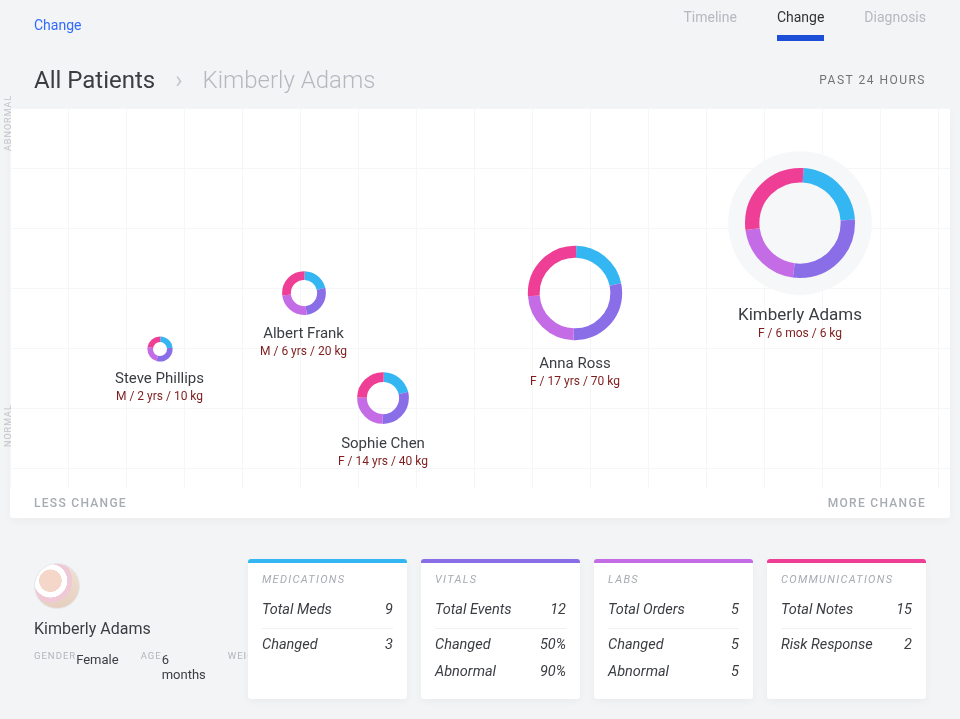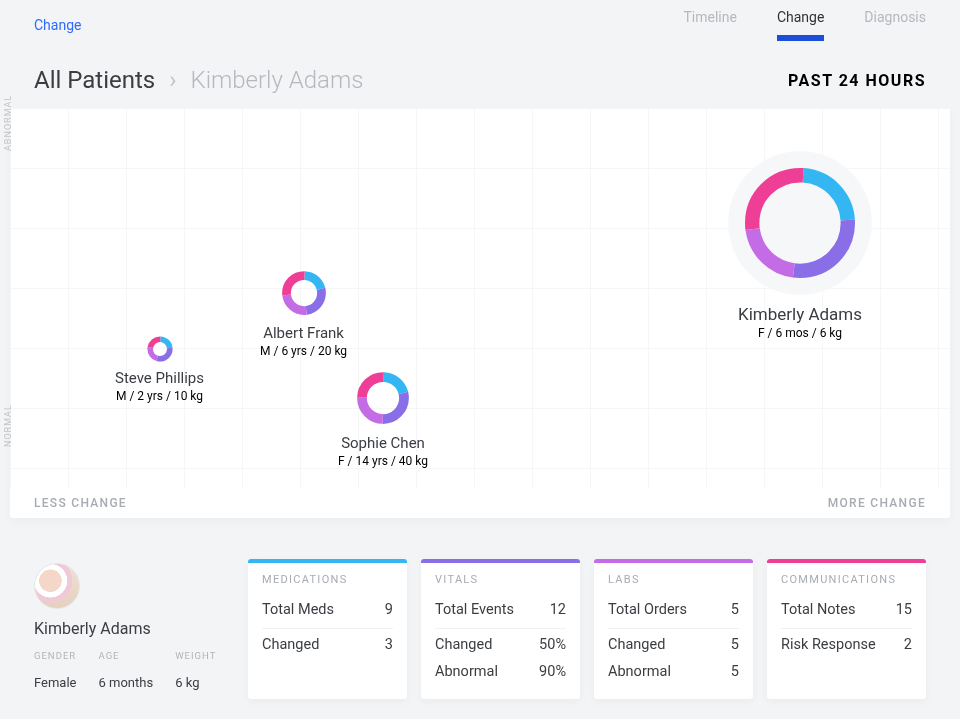--- a/index.html
+++ b/index.html
@@ -25,25 +25,25 @@
   .tabs { display: flex; gap: 40px; }
   .tab { font-size: 14px; color: #b5b9bf; padding-bottom: 10px; cursor: pointer; }
   .tab.active { color: #333; border-bottom: 6px solid #1d4ed8; }
   
   .crumb-row {
     display: flex;
     justify-content: space-between;
     align-items: center;
     padding: 16px 34px 14px 34px;
   }
-  .crumbs { display: flex; align-items: flex-end; gap: 14px; font-size: 24px; }
+  .crumbs { display: flex; align-items: flex-end; gap: 20px; font-size: 24px; }
   .crumb-main { color: #3a3d42; font-weight: 400; }
   .crumb-sep { color: #c2c5cb; }
   .crumb-sub { color: #b5b9bf; font-weight: 300; }
-  .time-label { color: #000000; font-size: 16px; letter-spacing: 1.5px; font-weight: 700; }
+  .time-label { color: #737373; font-size: 12px; letter-spacing: 1.5px; font-weight: 400; }
   
   .board-wrap {
     position: relative;
     margin: 0 10px;
     background: #fff;
     border-radius: 3px;
     height: 410px;
     box-shadow: 0 4px 10px rgba(0,0,0,0.03);
   }
   .y-axis {
@@ -86,21 +86,21 @@
   }
   .node {
     position: absolute;
     display: flex;
     flex-direction: column;
     align-items: center;
     cursor: pointer;
   }
   .node .donut { display: block; }
   .node-name { font-size: 15px; color: #3a3d42; margin-top: 6px; }
-  .node-info { font-size: 12px; color: #000000; margin-top: 2px; }
+  .node-info { font-size: 12px; color: #7f1d1d; margin-top: 2px; }
   .halo { fill: #f6f7f9; }
   
   .detail {
     position: absolute;
     left: 0; right: 0; bottom: 0;
     padding: 16px 34px 20px 34px;
     display: flex;
     gap: 14px;
     align-items: flex-start;
   }
@@ -110,33 +110,33 @@
   }
   .avatar {
     width: 46px; height: 46px; border-radius: 50%;
     background: radial-gradient(circle at 35% 38%, #f4d7c8 0%, #f4d7c8 28%, #fff 29%, #fff 42%, #f0c9d6 43%, #f0c9d6 55%, transparent 56%),
                 linear-gradient(#f0e2d5,#e6cfbf);
     background-color: #efe3d9;
     border: 1px solid #e6e8eb;
   }
   .patient-name { font-size: 16px; color: #3a3d42; margin-top: 10px; }
   .attr-row { display: flex; gap: 22px; margin-top: 12px; }
-  .attr { display: flex; flex-direction: column; }
+  .attr { display: flex; flex-direction: row; }
   .attr-label { font-size: 9.5px; color: #b0b4ba; letter-spacing: 1px; }
-  .attr-val { font-size: 13px; color: #3a3d42; margin-top: 14px; }
+  .attr-val { font-size: 13px; color: #3a3d42; margin-top: 2px; }
   .stat-card {
     flex: 1;
     background: #fff;
     border-radius: 3px;
     box-shadow: 0 3px 8px rgba(0,0,0,0.04);
     min-height: 140px;
     overflow: hidden;
   }
   .stat-bar { height: 4px; width: 100%; }
-  .stat-body { padding: 10px 14px 4px 14px; }
+  .stat-body { padding: 10px 14px 4px 14px; font-style: italic; }
   .stat-title { font-size: 11px; color: #a7abb2; letter-spacing: 1.3px; margin-bottom: 10px; }
   .stat-row {
     display: flex;
     justify-content: space-between;
     font-size: 14.5px;
     color: #3a3d42;
     padding: 5px 0;
   }
   .stat-row.top { border-bottom: 1px solid #f0f1f3; padding-bottom: 10px; margin-bottom: 2px; }
 </style>
@@ -200,20 +200,30 @@
     <svg class="donut" width="60" height="60" viewBox="0 0 40 40">
       <circle cx="20" cy="20" r="14" fill="none" stroke="#33b6f2" stroke-width="6.5" stroke-dasharray="18 70" stroke-dashoffset="22"></circle>
       <circle cx="20" cy="20" r="14" fill="none" stroke="#8a6ee8" stroke-width="6.5" stroke-dasharray="26 62" stroke-dashoffset="4"></circle>
       <circle cx="20" cy="20" r="14" fill="none" stroke="#c36ce6" stroke-width="6.5" stroke-dasharray="22 66" stroke-dashoffset="-22"></circle>
       <circle cx="20" cy="20" r="14" fill="none" stroke="#ef3e95" stroke-width="6.5" stroke-dasharray="22 66" stroke-dashoffset="-44"></circle>
     </svg>
     <div class="node-name">Sophie Chen</div>
     <div class="node-info">F / 14 yrs / 40 kg</div>
   </div>
 
+  <div class="node" style="left:510px; top:130px;">
+    <svg class="donut" width="110" height="110" viewBox="0 0 40 40">
+      <circle cx="20" cy="20" r="15" fill="none" stroke="#33b6f2" stroke-width="4.3" stroke-dasharray="20 75" stroke-dashoffset="24"></circle>
+      <circle cx="20" cy="20" r="15" fill="none" stroke="#8a6ee8" stroke-width="4.3" stroke-dasharray="28 67" stroke-dashoffset="4"></circle>
+      <circle cx="20" cy="20" r="15" fill="none" stroke="#c36ce6" stroke-width="4.3" stroke-dasharray="22 73" stroke-dashoffset="-24"></circle>
+      <circle cx="20" cy="20" r="15" fill="none" stroke="#ef3e95" stroke-width="4.3" stroke-dasharray="25 70" stroke-dashoffset="-46"></circle>
+    </svg>
+    <div class="node-name">Anna Ross</div>
+    <div class="node-info">F / 17 yrs / 70 kg</div>
+  </div>
 
   <div class="node" style="left:715px; top:40px;">
     <svg class="donut" width="150" height="150" viewBox="0 0 48 48">
       <circle class="halo" cx="24" cy="24" r="23"></circle>
       <circle cx="24" cy="24" r="15.3" fill="none" stroke="#33b6f2" stroke-width="4.6" stroke-dasharray="22 75" stroke-dashoffset="24"></circle>
       <circle cx="24" cy="24" r="15.3" fill="none" stroke="#8a6ee8" stroke-width="4.6" stroke-dasharray="28 69" stroke-dashoffset="2"></circle>
       <circle cx="24" cy="24" r="15.3" fill="none" stroke="#c36ce6" stroke-width="4.6" stroke-dasharray="20 77" stroke-dashoffset="-26"></circle>
       <circle cx="24" cy="24" r="15.3" fill="none" stroke="#ef3e95" stroke-width="4.6" stroke-dasharray="27 70" stroke-dashoffset="-46"></circle>
     </svg>
     <div class="node-name" style="font-size:17px;">Kimberly Adams</div>

